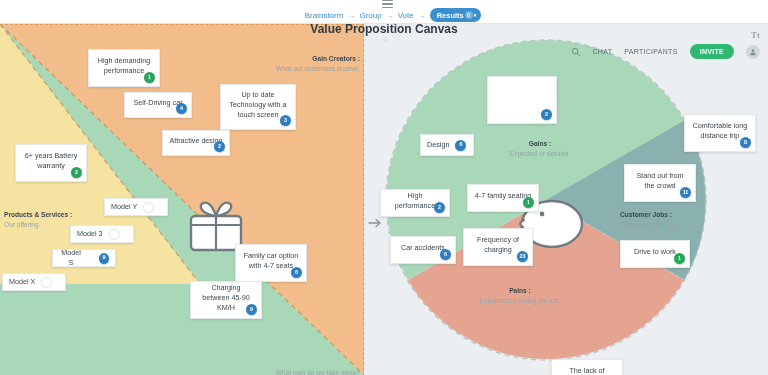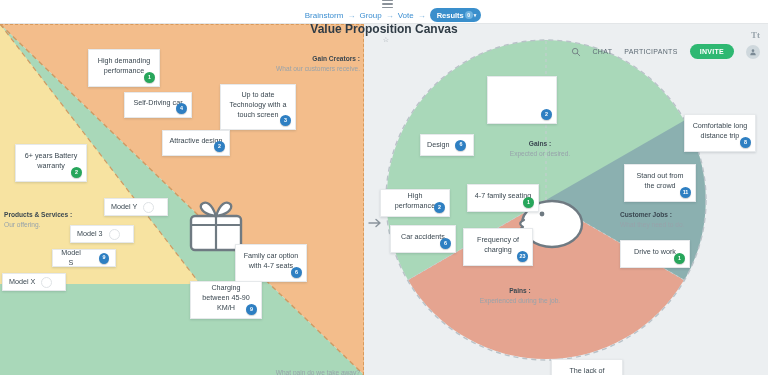--- a/index.html
+++ b/index.html
@@ -289,21 +289,21 @@
         <span class="badge blue">11</span>
       </div>
       <div class="card" style="left: 380px; top: 165px; width: 70px; height: 28px;">
         <span>High performance</span>
         <span class="badge blue">2</span>
       </div>
       <div class="card" style="left: 467px; top: 160px; width: 72px; height: 28px; text-align: center;">
         <span>4-7 family seating</span>
         <span class="badge green">1</span>
       </div>
-      <div class="card" style="left: 390px; top: 201px; width: 66px; height: 28px;">
+      <div class="card" style="left: 390px; top: 212px; width: 66px; height: 28px;">
         <span>Car accidents</span>
         <span class="badge blue">6</span>
       </div>
       <div class="card" style="left: 463px; top: 204px; width: 70px; height: 38px;">
         <span>Frequency of charging</span>
         <span class="badge blue">23</span>
       </div>
       <div class="card" style="left: 620px; top: 216px; width: 70px; height: 28px;">
         <span>Drive to work</span>
         <span class="badge green">1</span>

